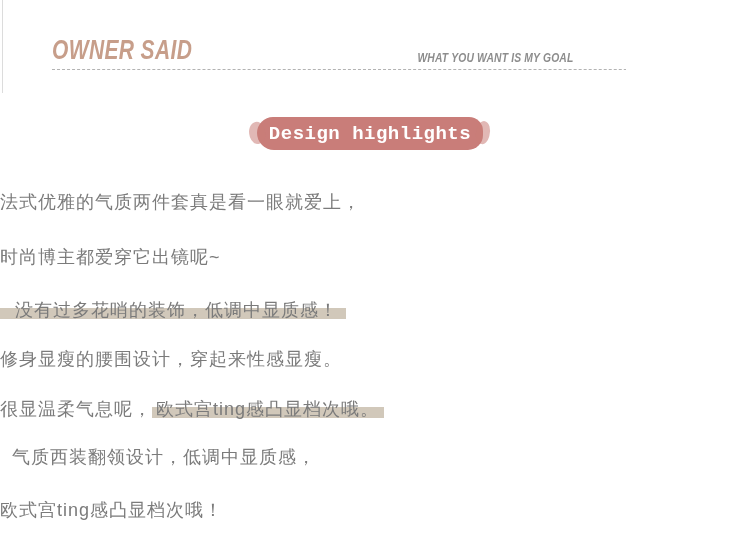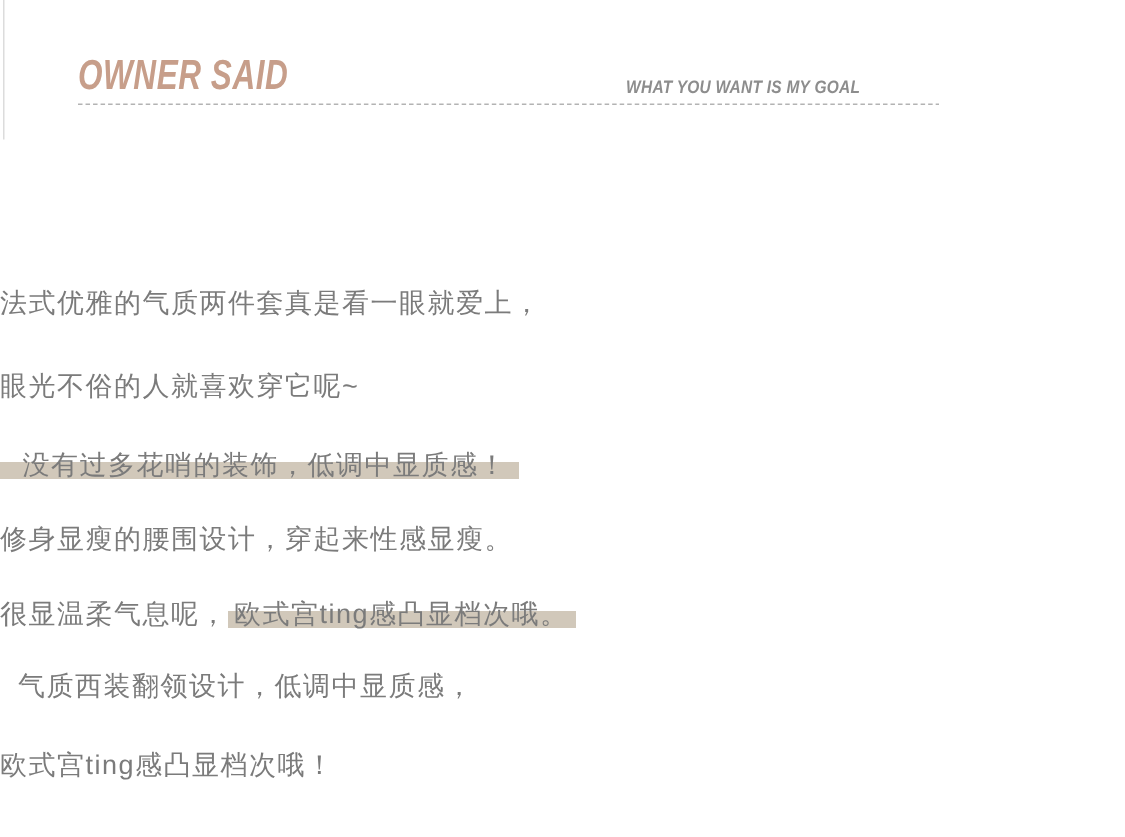--- a/index.html
+++ b/index.html
@@ -124,24 +124,27 @@
 
   <div>
     <h1 class="owner-title">OWNER SAID</h1>
     <div class="badge">
       <span>店主说</span>
     </div>
     <div class="tagline">WHAT YOU WANT IS MY GOAL</div>
     <div class="dashed-rule"></div>
   </div>
 
+  <div class="banner">
+    <span class="banner-label">Design highlights</span>
+  </div>
 
   <div>
     <p class="line l1">法式优雅的气质两件套真是看一眼就爱上，</p>
-    <p class="line l2">眼光不俗的人就喜欢穿它呢~</p>
+    <p class="line l2">时尚博主都爱穿它出镜呢~</p>
     <p class="line l3"><span class="hl full">没有过多花哨的装饰，低调中显质感！</span></p>
     <p class="line l4">修身显瘦的腰围设计，穿起来性感显瘦。</p>
     <p class="line l5"><span>很显温柔气息呢，</span><span class="hl part">欧式宫ting感凸显档次哦。</span></p>
     <p class="line l6">气质西装翻领设计，低调中显质感，</p>
     <p class="line l7">欧式宫ting感凸显档次哦！</p>
   </div>
 
 </div>
 
 </body></html>

